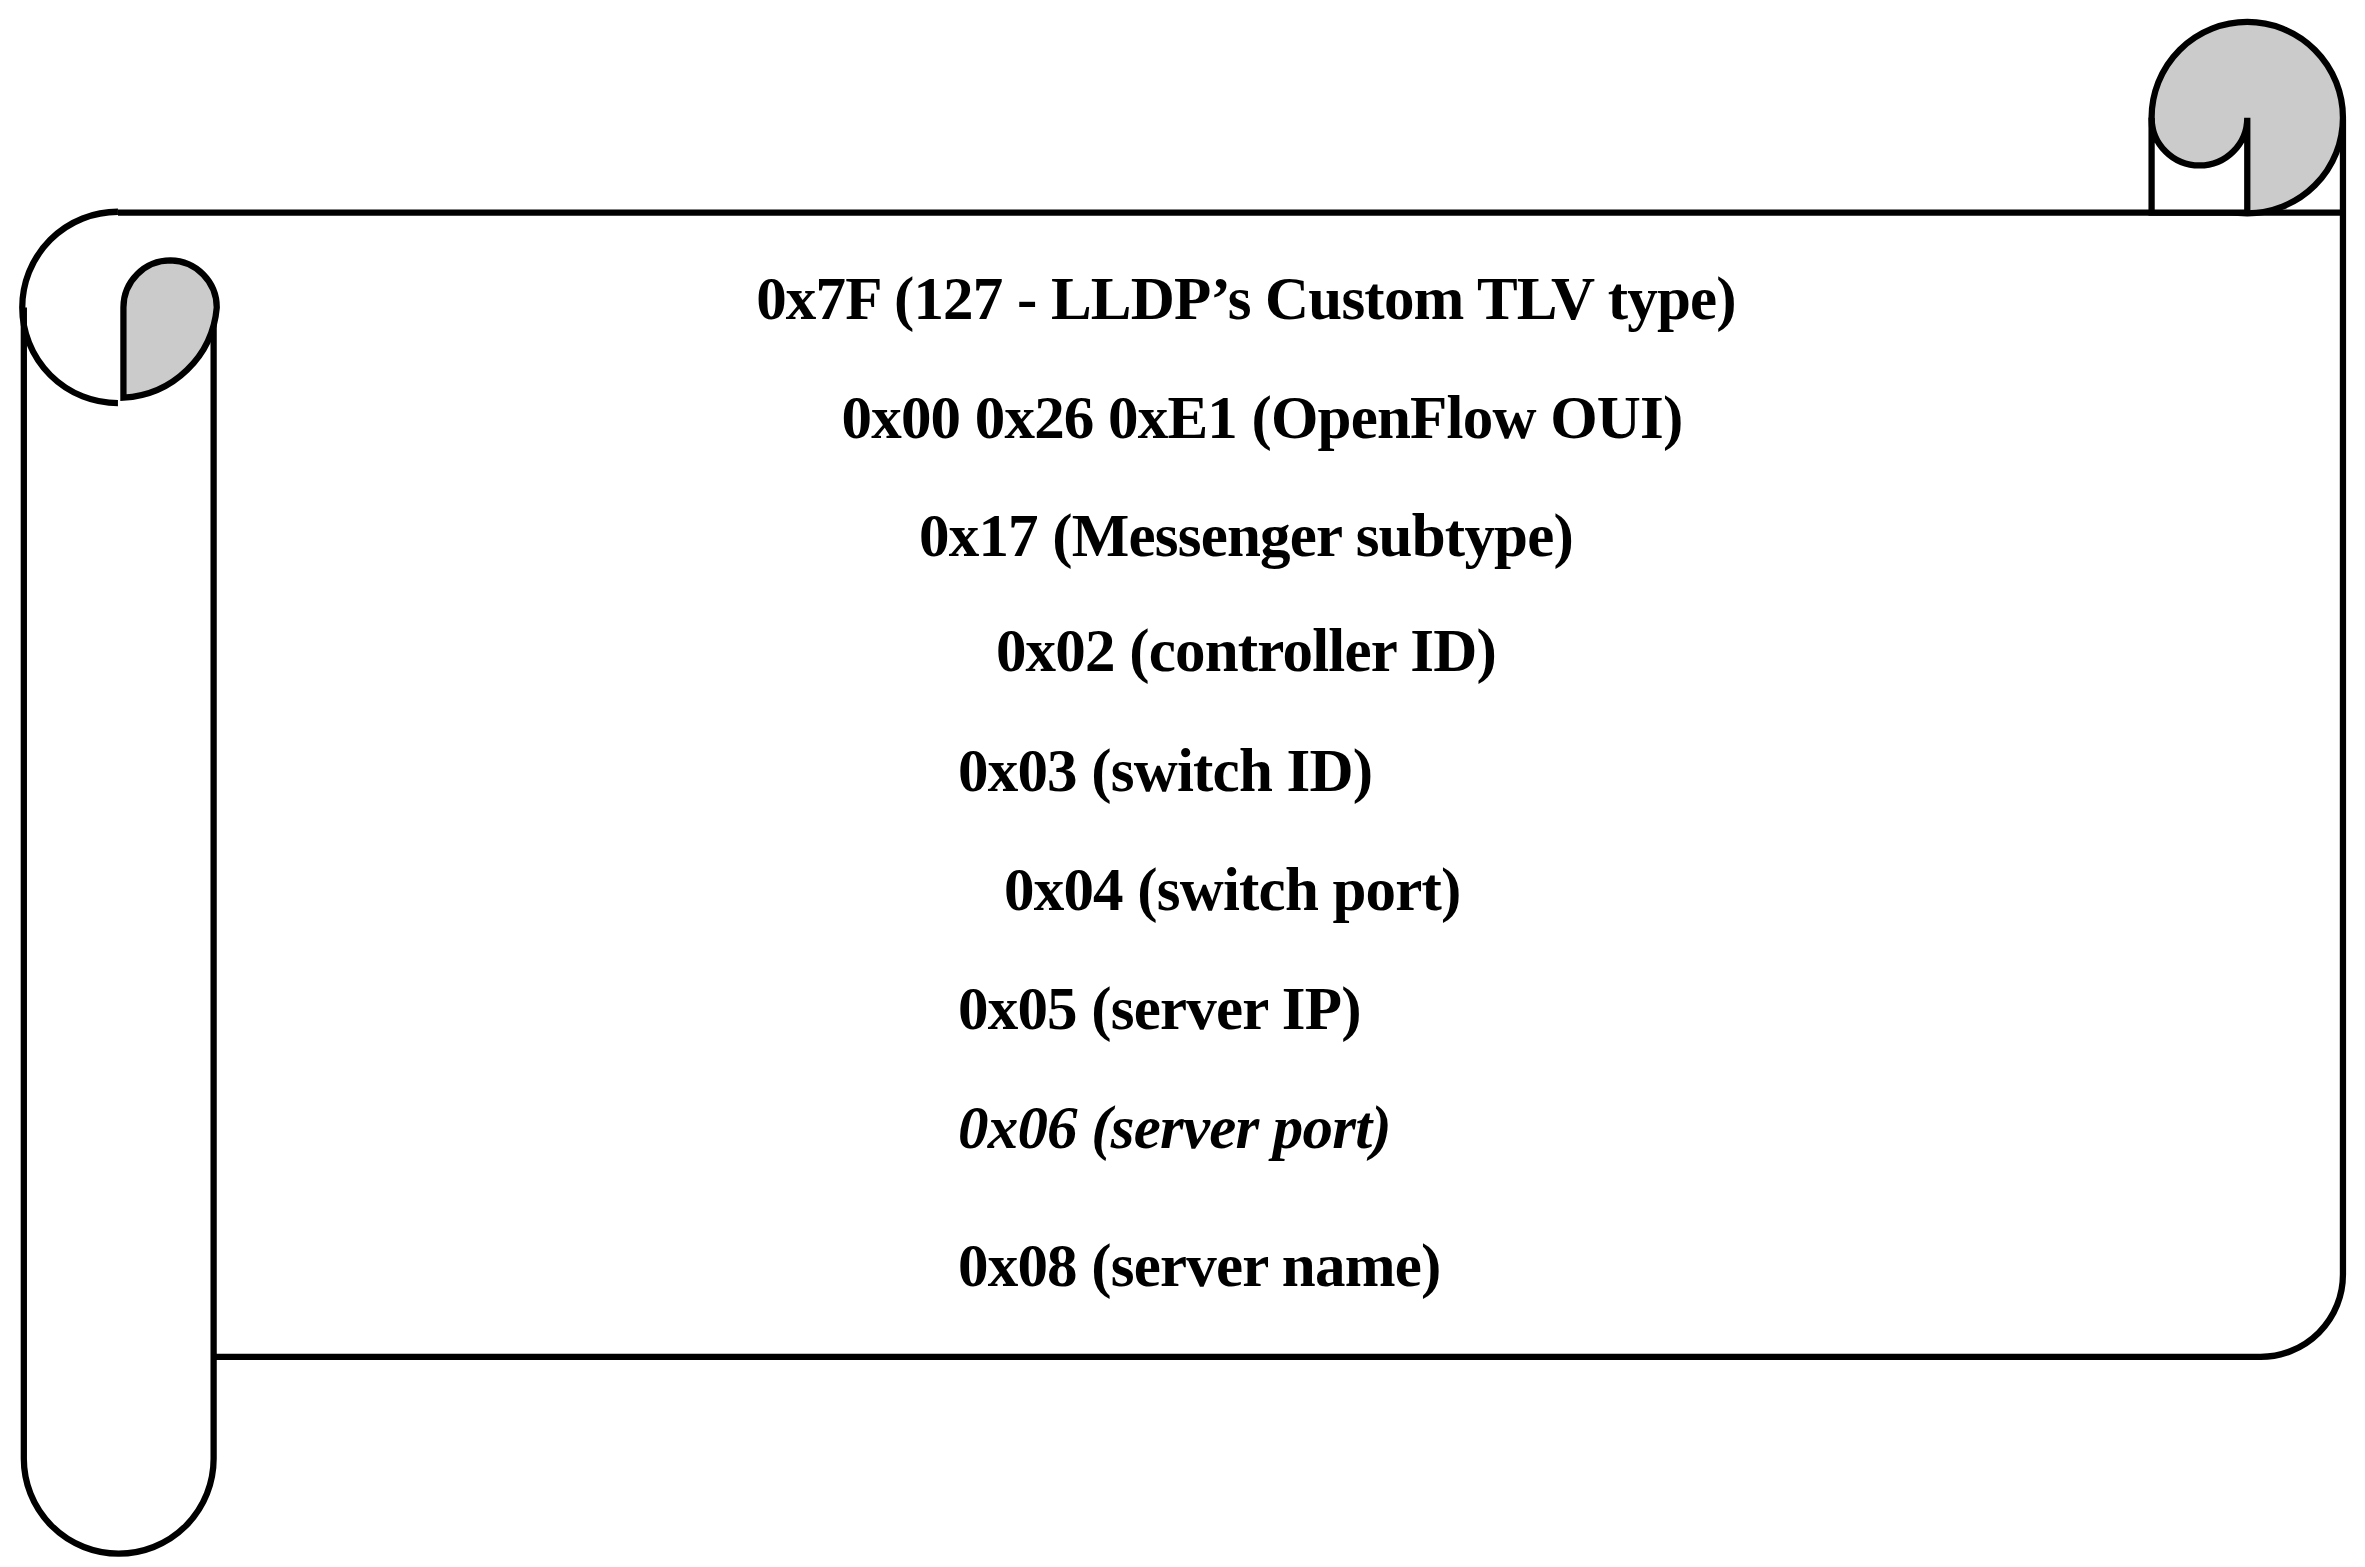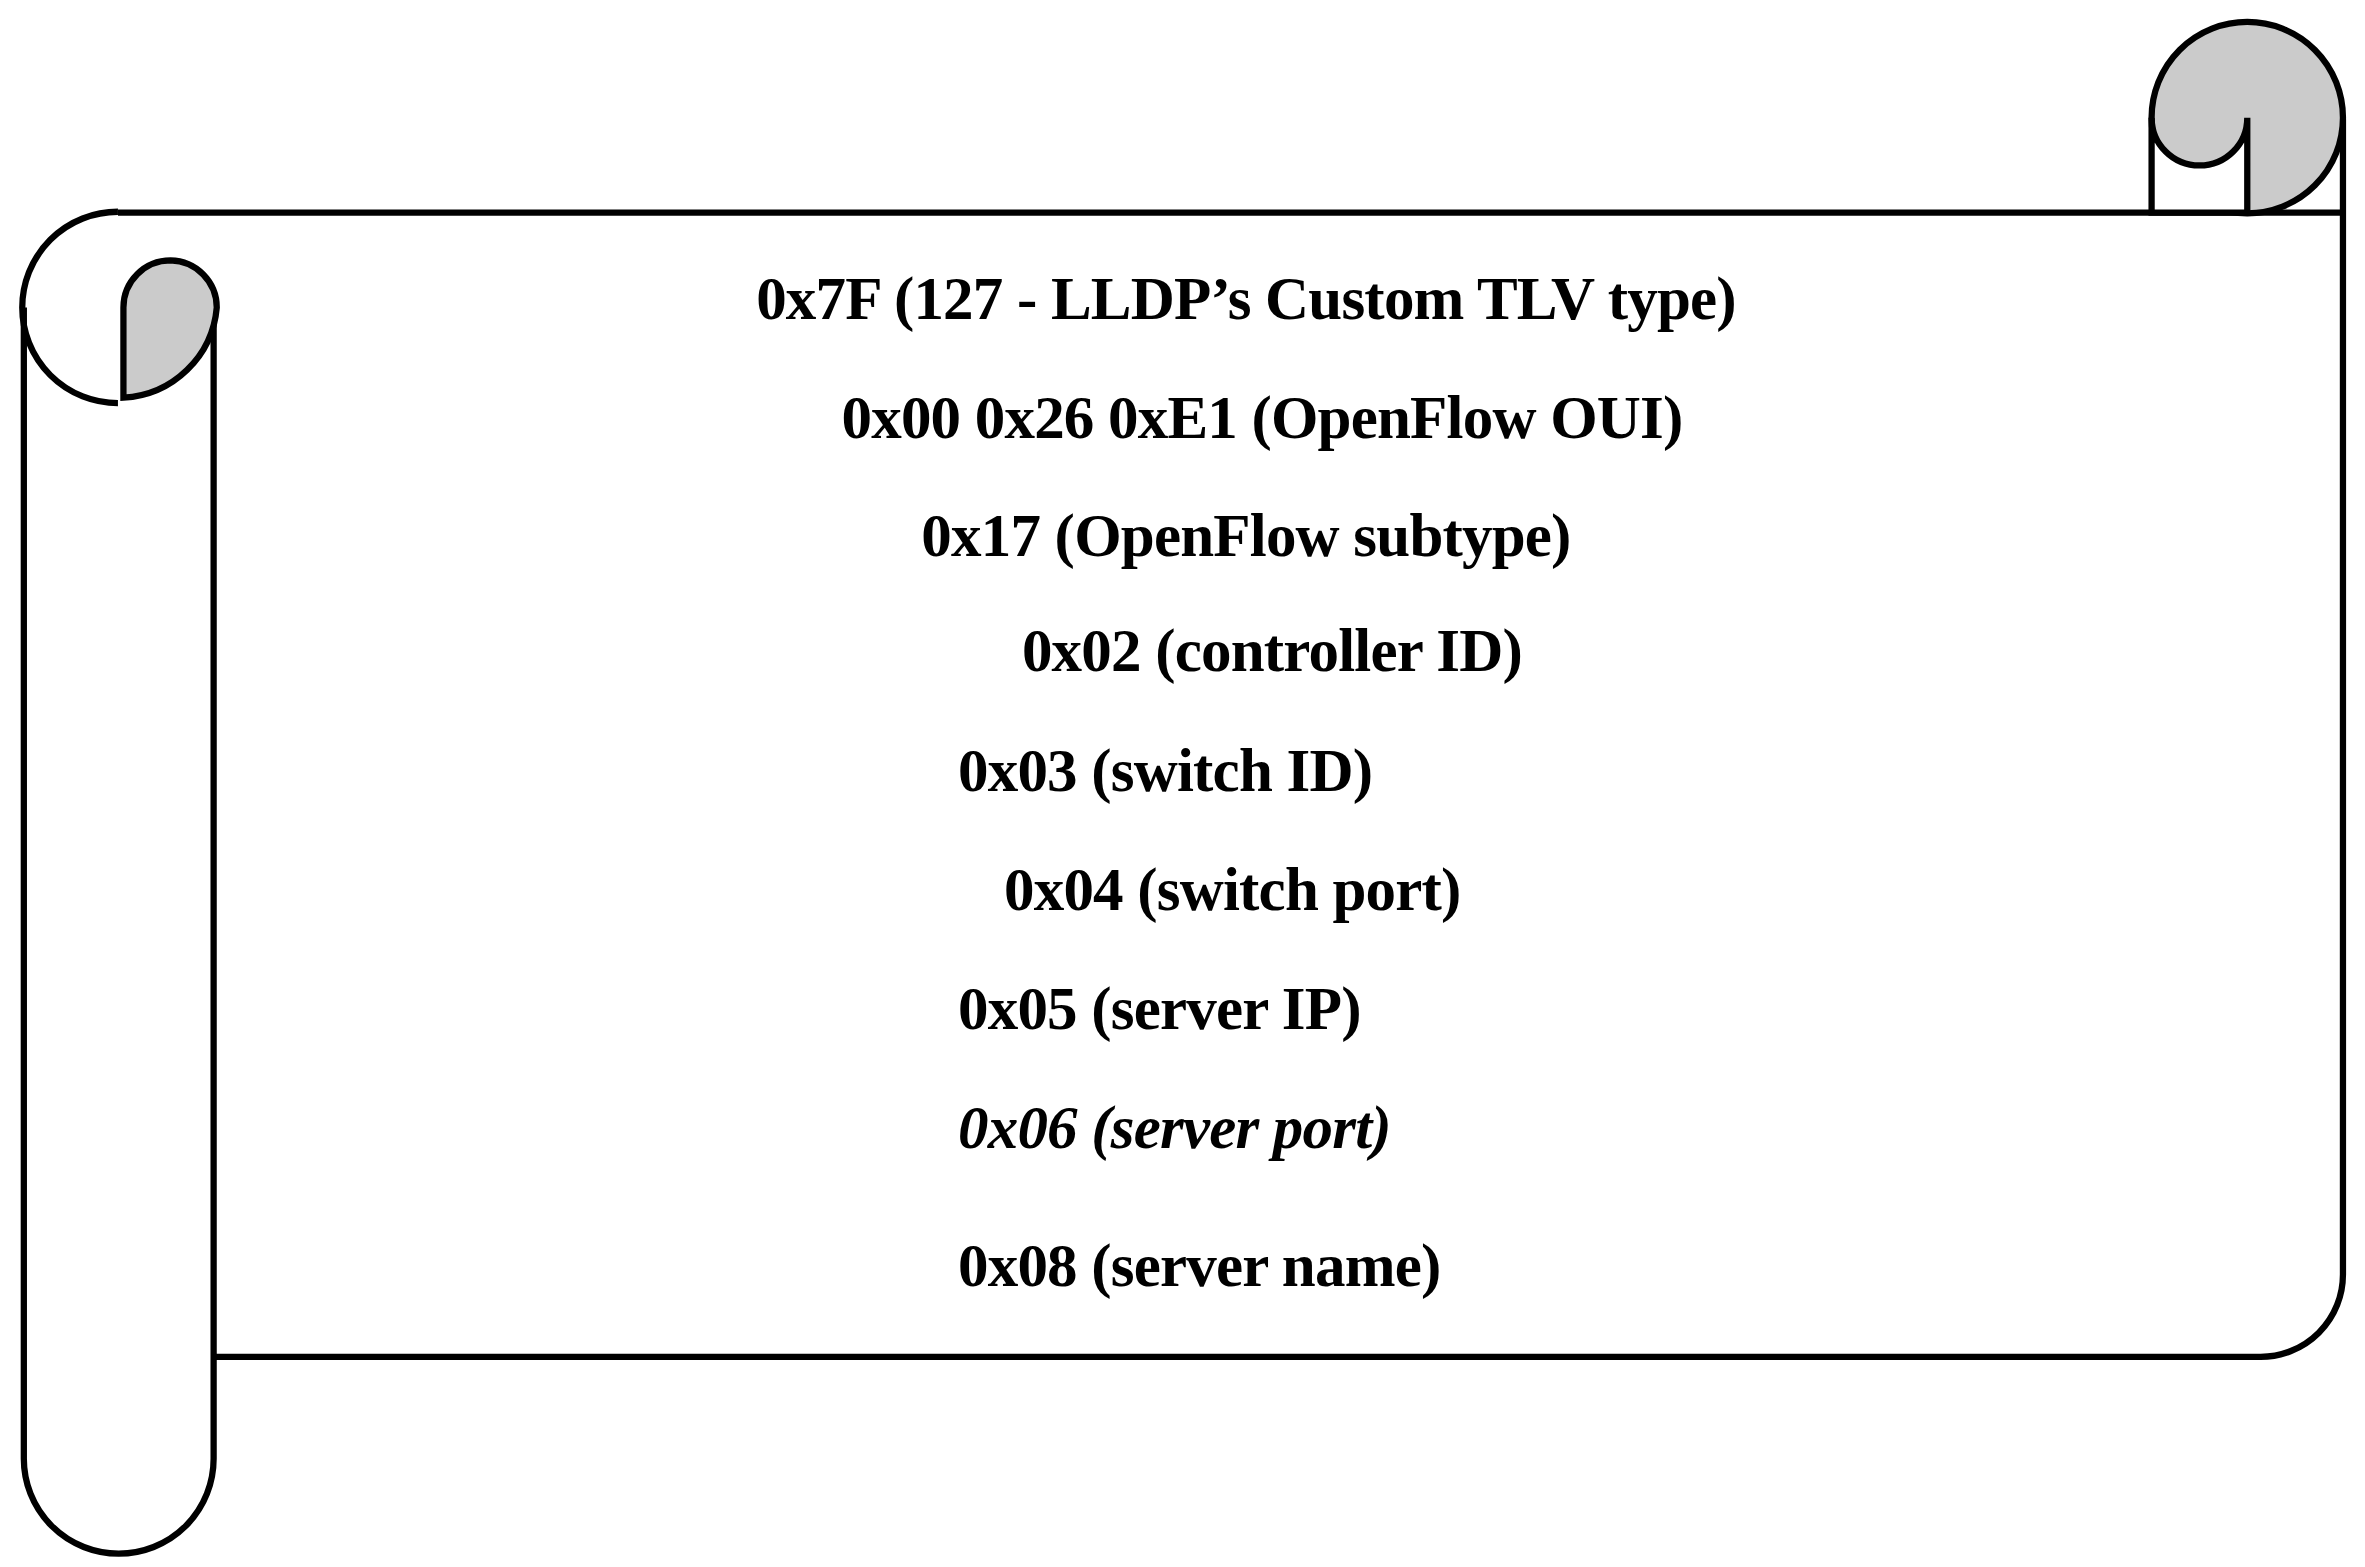--- a/index.html
+++ b/index.html
@@ -32,21 +32,21 @@
     line-height: 61px;
     color: #000000;
     white-space: nowrap;
     letter-spacing: -0.8px;
   }
   
   .centered { transform: translateX(-50%); }
   .l1 { top: 268px;  left: 1246px; }
   .l2 { top: 387px;  left: 1246px; margin-left: 16px; }
   .l3 { top: 505px;  left: 1246px; }
-  .l4 { top: 620px;  left: 1246px; margin-left: 26px; }
+  .l4 { top: 620px;  left: 1246px; }
   
   .l5 { top: 740px;  left: 958px; }
   .l6 { top: 859px; left: 958px; margin-left: 46px; }
   .l7 { top: 978px; left: 958px; }
   .l8 { top: 1097px; left: 958px; font-style: italic; }
   .l9 { top: 1235px; left: 958px; }
 </style>
 </head>
 <body>
 
@@ -64,21 +64,21 @@
 
     <path stroke="#000000" stroke-width="8" d="M 217 332 A 60 60 0 0 0 157 392 L 157 507 A 126 126 0 0 0 276 392 A 60 60 0 0 0 217 332 Z" fill="#CBCBCB"></path>
 
     <circle cx="2865" cy="150" r="122" stroke="#000000" stroke-width="8" fill="#CBCBCB"></circle>
 
     <path stroke="#000000" stroke-width="8" d="M 2743 150 A 61 61 0 0 0 2865 150 L 2865 271 H 2743 Z" fill="#FFFFFF"></path>
   </svg>
 
   <div class="tlv-line l1 centered">0x7F (127 - LLDP’s Custom TLV type)</div>
   <div class="tlv-line l2 centered">0x00 0x26 0xE1 (OpenFlow OUI)</div>
-  <div class="tlv-line l3 centered">0x17 (OpenFlow subtype)</div>
+  <div class="tlv-line l3 centered">0x17 (Messenger subtype)</div>
   <div class="tlv-line l4 centered">0x02 (controller ID)</div>
   <div class="tlv-line l5">0x03 (switch ID)</div>
   <div class="tlv-line l6">0x04 (switch port)</div>
   <div class="tlv-line l7">0x05 (server IP)</div>
   <div class="tlv-line l8">0x06 (server port)</div>
   <div class="tlv-line l9">0x08 (server name)</div>
 </div>
 
 
 </body></html>

